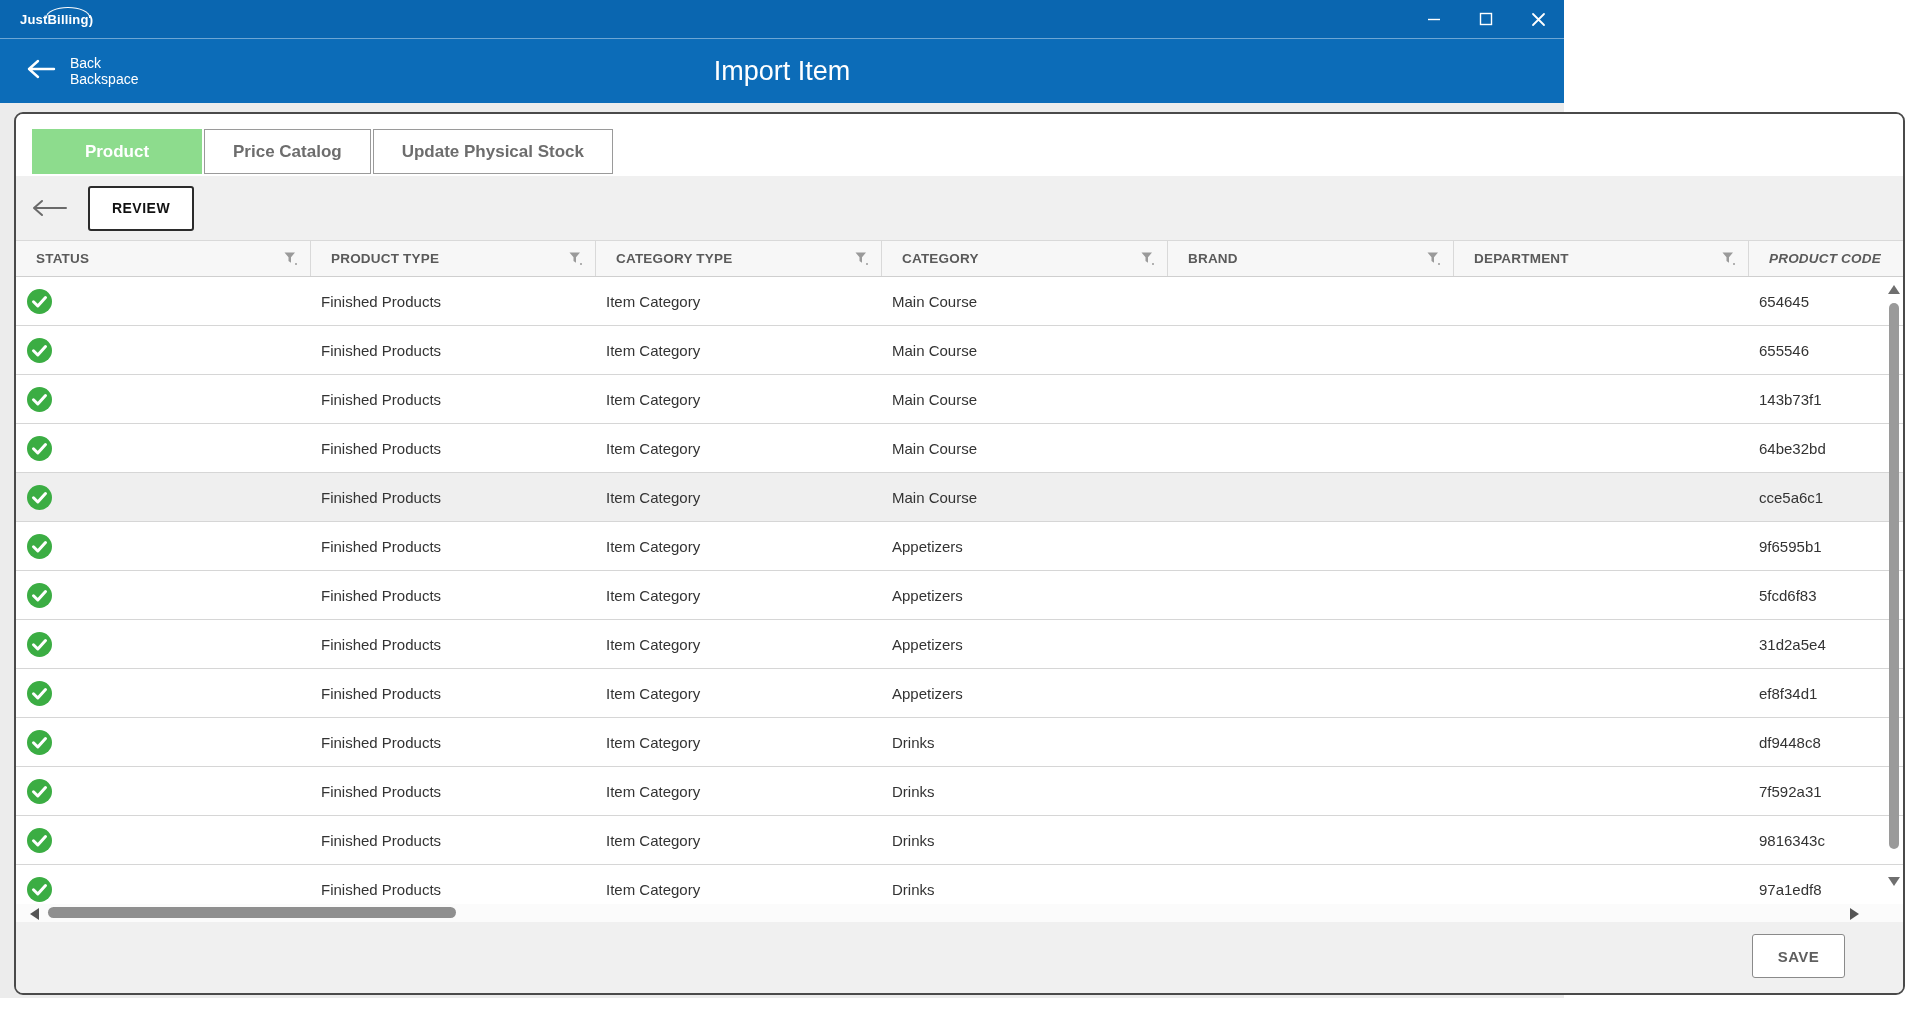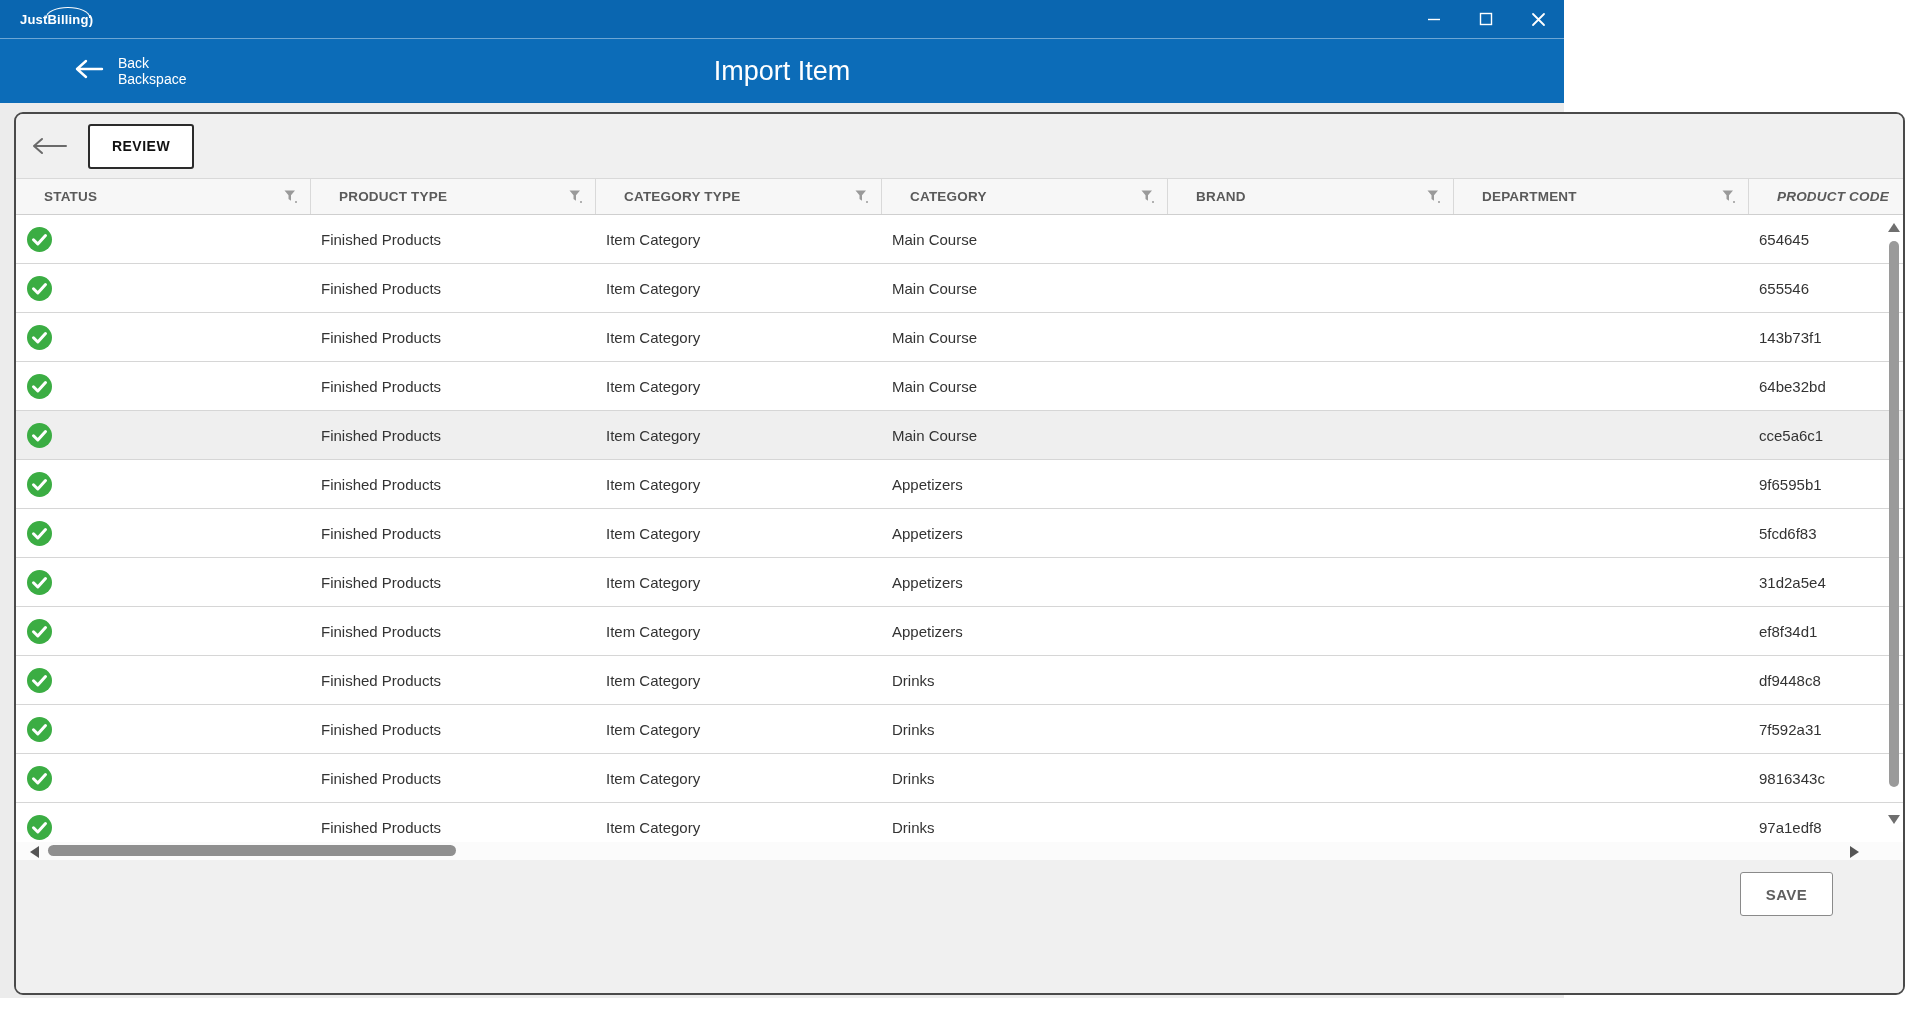--- a/index.html
+++ b/index.html
@@ -17,21 +17,21 @@
     border:1.5px solid #fff; border-bottom:none;
     border-radius: 55% 55% 0 0 / 100% 100% 0 0; }
   .win-controls { margin-left:auto; display:flex; height:100%; }
   .win-btn { width:52px; height:100%; display:flex; align-items:center;
     justify-content:center; color:#fff; cursor:default; }
   .win-btn svg { display:block; }
 
   
   .appheader { position:absolute; left:0; top:38px; width:100%; height:65px;
     background:#0c6cb8; border-top:1px solid rgba(255,255,255,.4);
-    display:flex; align-items:center;padding-left:48px; }
+    display:flex; align-items:center; }
   .back-group { display:flex; align-items:center; margin-left:26px; color:#fff; }
   .back-arrow { margin-right:14px; }
   .back-labels { font-size:14px; line-height:16px; }
   .page-title { position:absolute; left:0; right:0; text-align:center;
     color:#fff; font-size:27px; font-weight:400; pointer-events:none; }
 
   
   .panel { position:absolute; left:14px; top:112px; width:1891px; height:883px;
     background:#f0f0f0; border:2px solid #4a4a4a; border-radius:9px;
     overflow:hidden; display:flex; flex-direction:column; }
@@ -48,21 +48,21 @@
   .toolbar-back { margin-left:16px; display:flex; align-items:center; }
   .review-btn { margin-left:20px; width:106px; height:45px; background:#fff;
     border:2px solid #2b2b2b; border-radius:3px; font-family:"Liberation Sans",sans-serif;
     font-size:14px; font-weight:bold; color:#111; letter-spacing:.5px; cursor:pointer; }
 
   
   .grid-cols { display:grid;
     grid-template-columns:295px 285px 286px 286px 286px 295px minmax(120px,1fr); }
   .grid-header { height:37px; background:#f7f7f7; border-top:1px solid #d9d9d9;
     border-bottom:1px solid #cfcfcf; }
-  .gh-cell { display:flex; align-items:center; padding-left:28px;
+  .gh-cell { display:flex; align-items:center; padding-left:20px;
     border-right:1px solid #d9d9d9; font-size:13.5px; font-weight:bold;
     color:#5a5a5a; letter-spacing:.2px; overflow:hidden; white-space:nowrap; }
   .gh-cell:last-child { border-right:none;font-style:italic; }
   .gh-filter { margin-left:auto; margin-right:13px; display:flex;
     align-items:flex-end; cursor:pointer; }
 
   .grid-body { height:627px; background:#fff; position:relative; overflow:hidden; }
   .grid-row { height:49px; border-bottom:1px solid #d6d6d6; align-items:center;
     background:#fff; }
   .grid-row.highlighted { background:#efefef; }
@@ -87,21 +87,21 @@
     border-top:6px solid transparent; border-bottom:6px solid transparent;
     border-right:9px solid #555; }
   .hs-thumb { position:absolute; left:32px; top:3px; width:408px; height:11px;
     background:#8f8f8f; border-radius:6px; }
   .hs-right { position:absolute; right:44px; top:4px; width:0; height:0;
     border-top:6px solid transparent; border-bottom:6px solid transparent;
     border-left:9px solid #555; }
 
   
   .panel-footer { flex:1; background:#f0f0f0; position:relative; }
-  .save-btn { position:absolute; right:70px; top:12px; width:93px; height:44px;
+  .save-btn { position:absolute; right:58px; top:12px; width:93px; height:44px;
     background:#fff; border:1px solid #8a8a8a; border-radius:3px;
     font-family:"Liberation Sans",sans-serif; font-size:15px; font-weight:bold;
     color:#5f5f5f; letter-spacing:.5px; cursor:pointer; }
 
   .bottom-strip { position:absolute; left:0; bottom:0; width:100%; height:12px;
     background:#fff; }
 </style>
 </head>
 <body>
 
@@ -141,20 +141,31 @@
       <span class="back-labels">
         <div>Back</div>
         <div>Backspace</div>
       </span>
     </div>
     <div class="page-title">Import Item</div>
   </div>
 
   <div class="panel">
 
+    <div class="tabrow" id="tabrow">
+        <div class="tab active">
+          <span>Product</span>
+        </div>
+        <div class="tab">
+          <span>Price Catalog</span>
+        </div>
+        <div class="tab">
+          <span>Update Physical Stock</span>
+        </div>
+      </div>
 
     <div class="toolbar">
       <span class="toolbar-back">
         <svg width="36" height="20" viewBox="0 0 36 20">
             <path d="M10,3 L2,10 L10,17 M2,10 L34,10" fill="none" stroke="#6a6a6a" stroke-width="2" stroke-linecap="round" stroke-linejoin="round"></path>
           </svg>
       </span>
       <button class="review-btn">REVIEW</button>
     </div>
 

